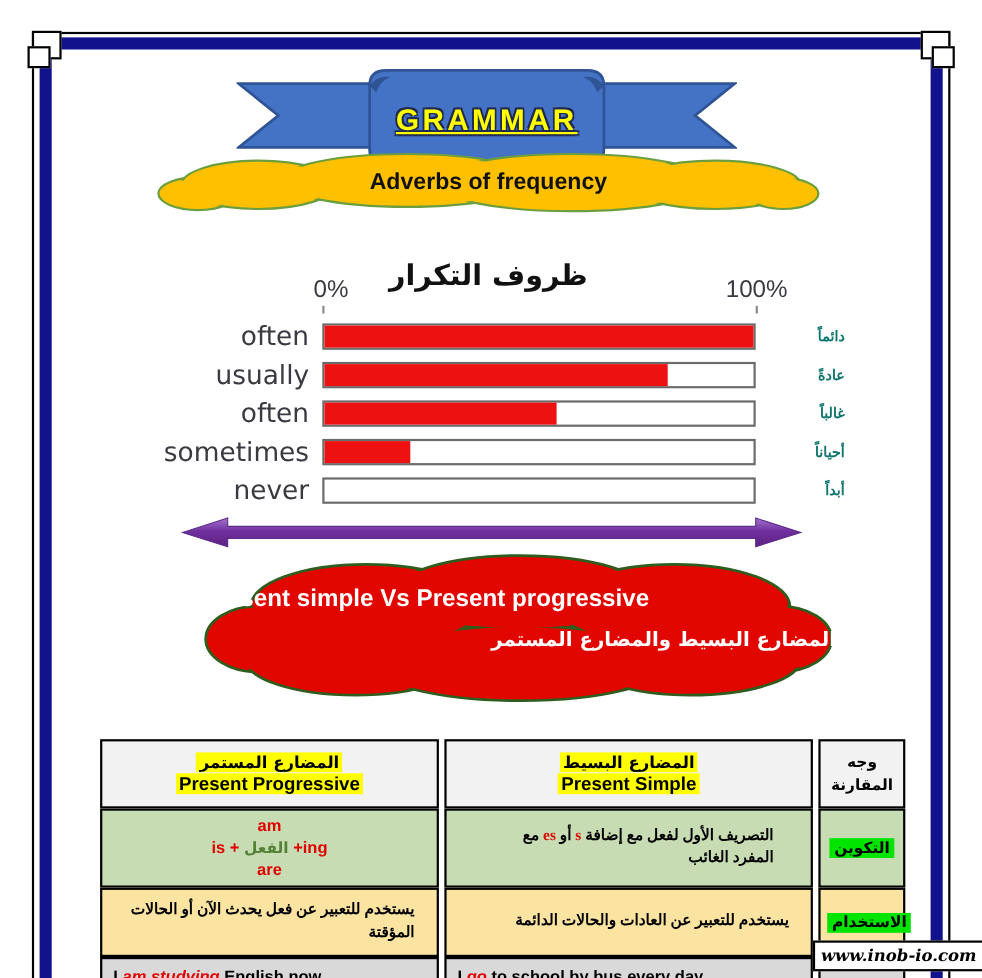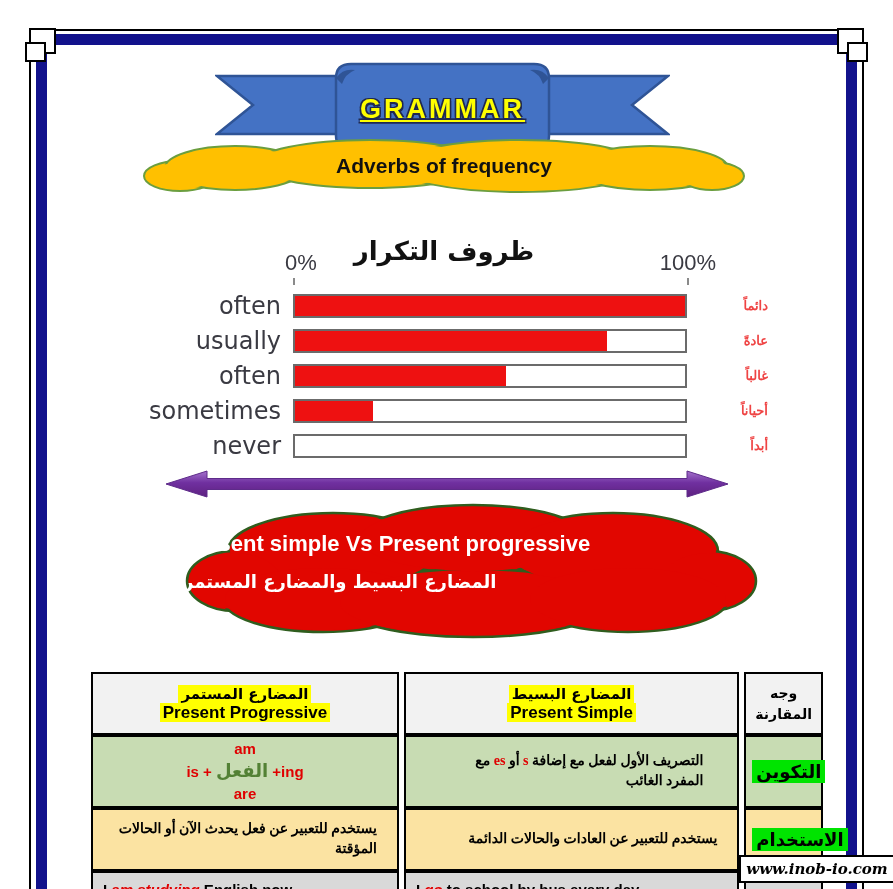--- a/index.html
+++ b/index.html
@@ -39,46 +39,46 @@
   .axis-row .max{margin-right:-26px;text-align:center;}
   .tick{position:absolute;top:28px;width:2px;height:7px;background:#8a8a8a;}
   .tick.t0{left:293px;} .tick.t100{left:687px;}
   .rows{position:absolute;left:0;top:38px;width:893px;}
   .c-row{display:flex;align-items:center;height:35px;}
   .c-label{width:281px;text-align:right;padding-right:12px;font-size:24px;color:#3a3a42;
      font-family:"DejaVu Sans",sans-serif;}
   .c-track{width:394px;height:24px;border:2px solid #6b6b6b;background:#fff;box-sizing:border-box;}
   .c-fill{height:100%;}
   .c-ar{flex:1;text-align:right;padding-right:125px;font-family:Liberation Serif, serif;
-     font-size:13px;font-weight:bold;color:#ef4444;}
+     font-size:13px;font-weight:bold;color:#0f766e;}
 
   
   .arrow{position:absolute;left:163px;top:468px;width:568px;height:32px;}
 
   
   .cloud-red{position:absolute;left:183px;top:499px;width:577px;height:144px;}
   .cloud-red svg{position:absolute;left:0;top:0;}
   .cloud-red .en{position:absolute;left:0;top:32px;width:100%;text-align:left;
      color:#fff;font-size:22px;font-weight:bold;}
-  .cloud-red .ar{position:absolute;left:0;top:72px;width:100%;text-align:left;
+  .cloud-red .ar{position:absolute;left:0;top:72px;width:100%;text-align:right;
      color:#fff;font-size:18px;font-weight:bold;font-family:"DejaVu Sans",sans-serif;}
 
   
   table.cmp{position:absolute;left:86px;top:672px;width:742px;border-collapse:separate;
      border-spacing:5px 0;table-layout:fixed;}
   table.cmp td{border:2px solid #000;text-align:center;vertical-align:middle;padding:2px 6px;}
   .col-prog{width:41.5%;} .col-simp{width:45.2%;} .col-aspect{width:10.6%;}
   tr.hdr td{background:#f2f2f2;height:55px;}
   tr.form td{background:#c8dcb3;height:64px;}
   tr.use td{background:#fbe3a2;height:55px;}
   tr.ex td{background:#d9d9d9;height:58px;vertical-align:top;padding-top:8px;text-align:left;padding-left:10px;}
   tr.ex td.aspect-cell{text-align:center;padding-top:22px;}
   .hl-y{background:#ffff00;padding:0 3px;}
   .hl-g{background:#00e400;padding:1px 4px;}
-  .ar-t{font-family:"DejaVu Sans",sans-serif;font-weight:bold;font-size:18px;color:#000;}
+  .ar-t{font-family:"DejaVu Sans",sans-serif;font-weight:bold;font-size:14px;color:#000;}
   .hdr .ar-t{font-size:15px;}
   .hdr .en-t{font-size:17px;font-weight:bold;color:#000;}
   .aspect-hdr{font-family:"DejaVu Sans",sans-serif;font-weight:bold;font-size:14px;line-height:1.5;}
   .red-t{color:#e00000;font-weight:bold;}
   .green-t{color:#538135;font-weight:bold;}
   .form-line{font-size:15px;font-weight:bold;line-height:1.35;}
   .sent{font-size:15px;font-weight:bold;color:#000;}
   .sent .v{color:#e00000;font-style:italic;text-decoration:underline;}
   .ar-par{direction:rtl;font-family:Liberation Serif, serif;font-weight:bold;font-size:14px;
      color:#000;line-height:1.45;padding:0 14px;text-align:right;}

